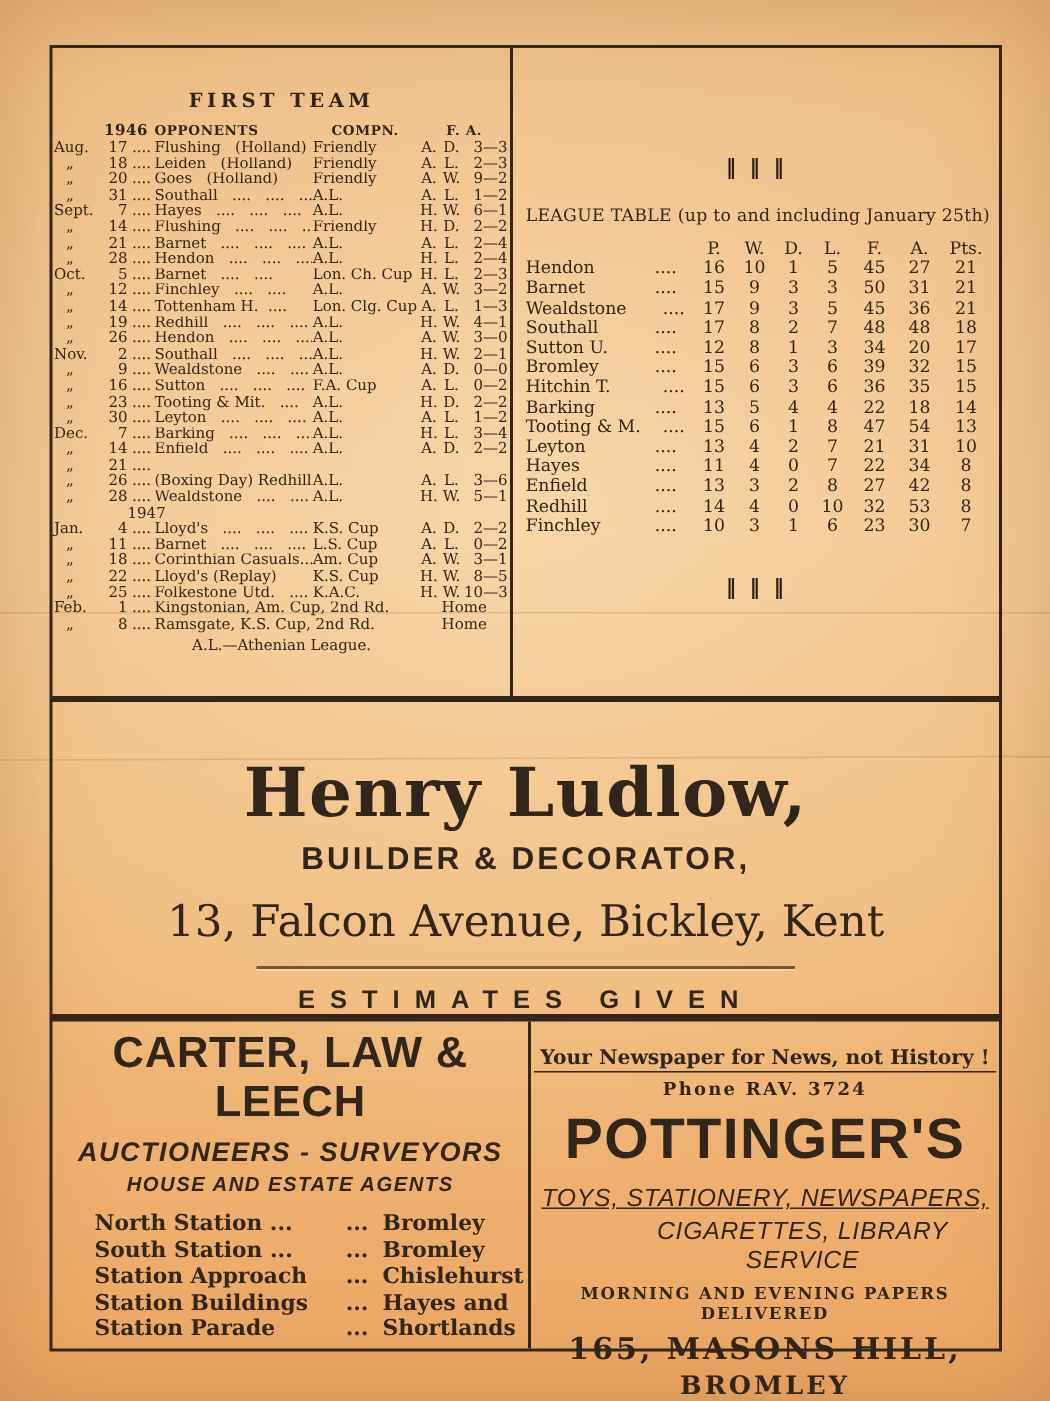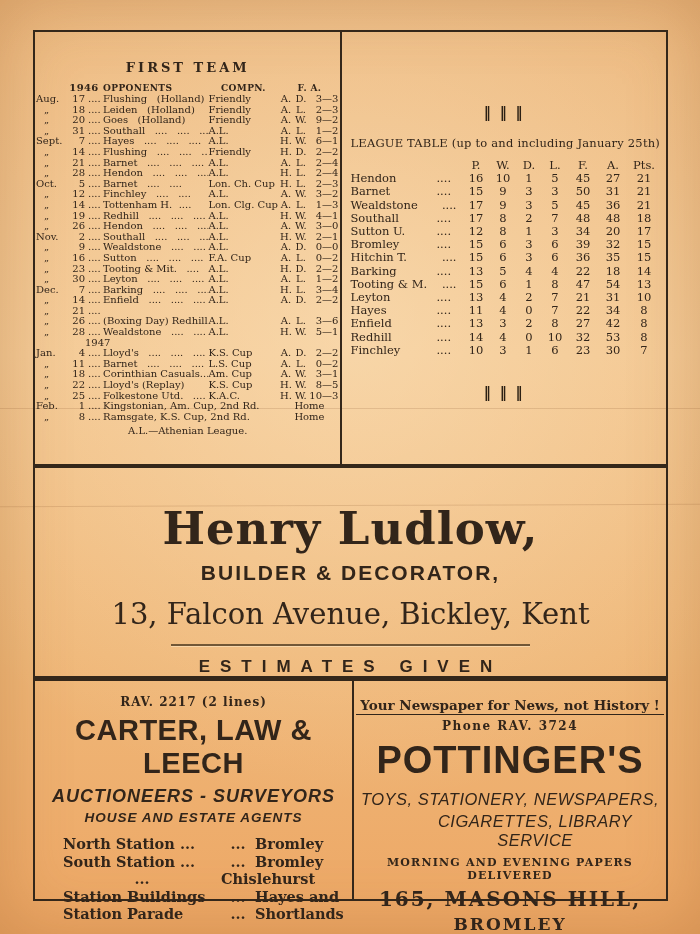--- a/index.html
+++ b/index.html
@@ -87,21 +87,21 @@
   .ca-line1{margin-top:6px;font-family:"Liberation Sans",sans-serif;font-style:italic;font-weight:600;font-size:18px;letter-spacing:1px;}
   .ca-line2{margin-top:3px;font-family:"Liberation Sans",sans-serif;font-style:italic;font-weight:600;font-size:13.5px;letter-spacing:1px;}
   .st-grid{margin-top:10px;padding:0 10px 0 28px;}
   .st-row{display:grid;grid-template-columns:158px 34px 1fr;font-weight:bold;font-size:14.5px;line-height:17.5px;text-align:left;}
   .st-name{white-space:pre;}
   .st-sep{text-align:center;}
   .st-place{white-space:nowrap;}
   .po-slogan{display:inline-block;margin-top:16px;font-weight:bold;font-size:13.5px;border-bottom:1.5px solid #32251a;padding:0 4px 1px;}
   .po-phone{margin-top:4px;font-weight:bold;font-size:12px;letter-spacing:1.5px;}
   .po-name{margin-top:6px;font-family:"Liberation Sans",sans-serif;font-weight:600;font-size:38px;letter-spacing:1px;}
-  .po-line1{margin-top:8px;font-family:"Liberation Sans",sans-serif;font-style:italic;font-size:16.5px;letter-spacing:0.5px;}
+  .po-line1{margin-top:8px;font-family:"Liberation Sans",sans-serif;font-style:italic;font-size:16.5px;letter-spacing:0.5px;text-decoration:underline;}
   .po-line2{margin-top:3px;font-family:"Liberation Sans",sans-serif;font-style:italic;font-size:16.5px;letter-spacing:0.5px;padding-left:50px;}
   .po-line3{margin-top:6px;font-weight:bold;font-size:11px;letter-spacing:1.2px;}
   .po-addr{margin-top:5px;font-weight:bold;font-size:20px;letter-spacing:2px;}
   .po-town{margin-top:3px;font-weight:bold;font-size:17px;letter-spacing:2px;}
 </style>
 </head>
 <body>
 
 <div class="page">
   <div class="crease c1"></div>
@@ -596,36 +596,36 @@
   <div class="box ludlow-box">
     <div class="lud-name">Henry Ludlow,</div>
     <div class="lud-trade">BUILDER  &amp;  DECORATOR,</div>
     <div class="lud-addr">13, Falcon Avenue, Bickley, Kent</div>
     <div class="lud-rule"></div>
     <div class="lud-tag">ESTIMATES GIVEN</div>
   </div>
 
   <div class="box bottom-box">
     <div class="carter">
-      <div class="ca-phone">RAV. 2217 (2 lines)</div>
       <div class="ca-name">CARTER, LAW &amp; LEECH</div>
       <div class="ca-line1">AUCTIONEERS - SURVEYORS</div>
       <div class="ca-line2">HOUSE AND ESTATE AGENTS</div>
       <div class="st-grid" id="stations">
           <div class="st-row">
             <span class="st-name">North Station ...</span>
             <span class="st-sep">...</span>
             <span class="st-place">Bromley</span>
           </div>
           <div class="st-row">
             <span class="st-name">South Station ...</span>
             <span class="st-sep">...</span>
             <span class="st-place">Bromley</span>
           </div>
           <div class="st-row">
+            <span class="st-name">Station Approach</span>
             <span class="st-sep">...</span>
             <span class="st-place">Chislehurst</span>
           </div>
           <div class="st-row">
             <span class="st-name">Station Buildings</span>
             <span class="st-sep">...</span>
             <span class="st-place">Hayes and</span>
           </div>
           <div class="st-row">
             <span class="st-name">Station Parade</span>

